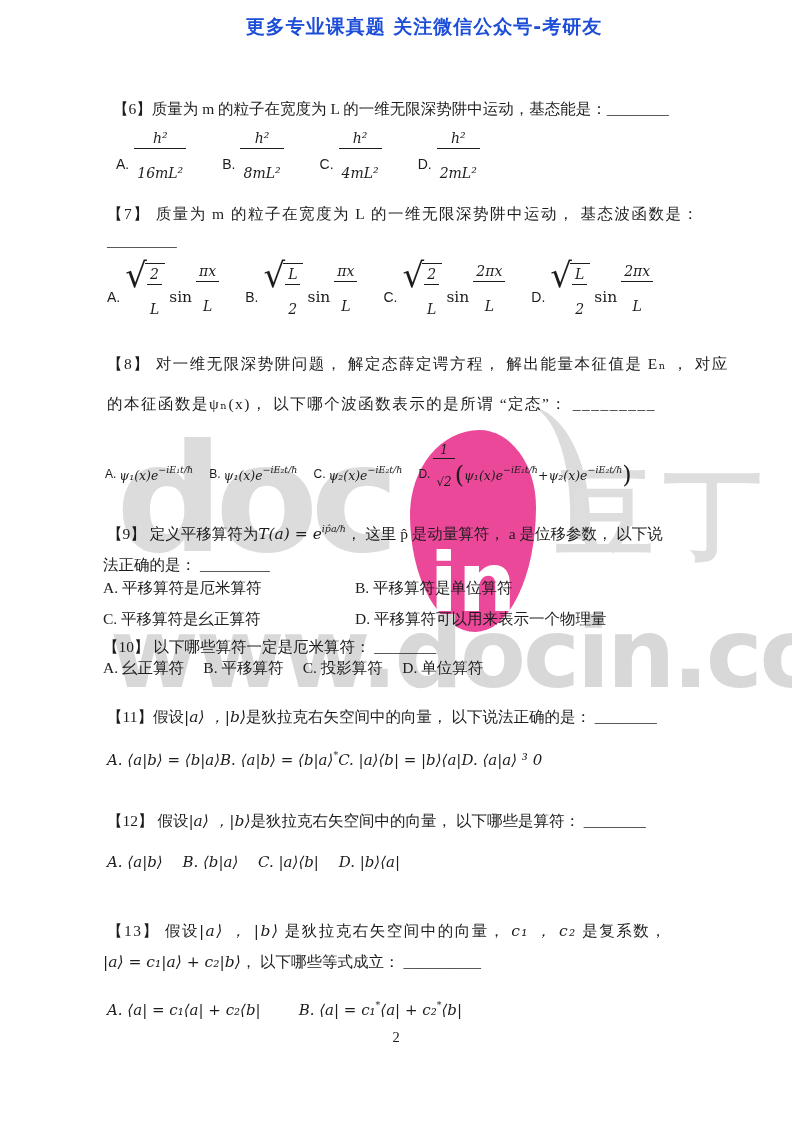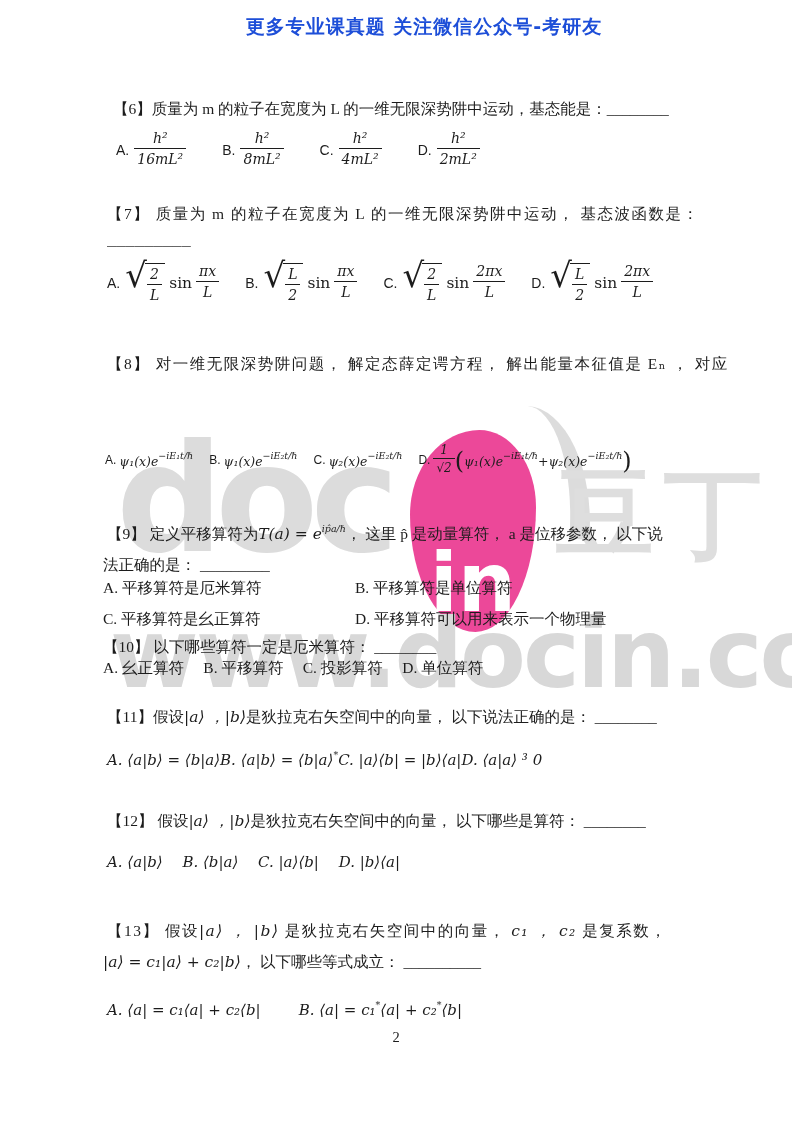--- a/index.html
+++ b/index.html
@@ -22,21 +22,21 @@
          font-family:"Liberation Serif",serif;color:#dedede;}
   .wm-site{left:110px;top:606px;font-size:96px;line-height:1;font-weight:bold;letter-spacing:-3px;color:#d8d8d8;}
   
   .q{position:absolute;z-index:1;font-size:15.5px;white-space:nowrap;line-height:1.35;}
   .wide{letter-spacing:1.5px;}
   .olabel{font-family:"Liberation Sans",sans-serif;font-size:14px;margin-right:5px;}
   .math{font-family:"DejaVu Serif",serif;font-style:italic;}
   .fn{font-style:normal;font-family:"DejaVu Serif",serif;margin:0 4px;}
   .frac{display:inline-flex;flex-direction:column;text-align:center;vertical-align:middle;font-size:14px;}
   .frac .num{border-bottom:1.2px solid #1c1c1c;padding:0 3px;line-height:1.25;display:block;}
-  .frac .den{padding:2px 3px;line-height:1.25;display:block;}
+  .frac .den{padding:16px 3px;line-height:1.25;display:block;}
   .optrow{display:inline-flex;align-items:center;}
   .opt{display:inline-flex;align-items:center;}
   .sqrt{display:inline-flex;align-items:flex-start;}
   .sqrt .rad{font-style:normal;font-size:34px;line-height:1;margin-right:-2px;transform:translateY(-2px);}
   .sqrt .body{border-top:1.6px solid #1c1c1c;margin-top:3px;padding:2px 3px 0 2px;}
   sup{font-size:9.5px;vertical-align:7px;letter-spacing:0;}
   .small{font-size:12.5px;}
   .small .olabel{font-size:12px;margin-right:3px;}
   .bigp{font-style:normal;font-size:24px;line-height:1;vertical-align:middle;font-family:"DejaVu Serif",serif;}
   .grid2{display:grid;grid-template-columns:252px auto;row-gap:10px;}
@@ -83,21 +83,21 @@
     <span class="opt">
       <span class="olabel">D.</span>
       <span class="math frac">
         <span class="num">h²</span>
         <span class="den">2mL²</span>
       </span>
     </span>
   </div>
 
   <div class="q wide" style="left:107px;top:204px;">【7】 质量为 m 的粒子在宽度为 L 的一维无限深势阱中运动， 基态波函数是：</div>
-  <div class="q" style="left:107px;top:231px;font-family:Liberation Mono, monospace;">_________</div>
+  <div class="q" style="left:107px;top:231px;">_________</div>
   <div class="q optrow" style="left:107px;top:260px;gap:26px;">
     <span class="opt">
       <span class="olabel">A.</span>
       <span class="math sqrt">
         <span class="rad">√</span>
         <span class="body">
           <span class="frac">
             <span class="num">2</span>
             <span class="den">L</span>
           </span>
@@ -156,20 +156,21 @@
       </span>
       <span class="fn">sin</span>
       <span class="math frac">
         <span class="num">2πx</span>
         <span class="den">L</span>
       </span>
     </span>
   </div>
 
   <div class="q wide" style="left:107px;top:354px;">【8】 对一维无限深势阱问题， 解定态薛定谔方程， 解出能量本征值是 Eₙ ， 对应</div>
+  <div class="q wide" style="left:107px;top:394px;">的本征函数是ψₙ(x)， 以下哪个波函数表示的是所谓 “定态”： _________</div>
   <div class="q optrow small" style="left:105px;top:443px;gap:16px;">
     <span class="opt">
       <span class="olabel">A.</span>
       <span class="math"><span>ψ₁(x)e</span><sup>−iE₁t/ℏ</sup></span>
     </span>
     <span class="opt">
       <span class="olabel">B.</span>
       <span class="math"><span>ψ₁(x)e</span><sup>−iE₂t/ℏ</sup></span>
     </span>
     <span class="opt">

